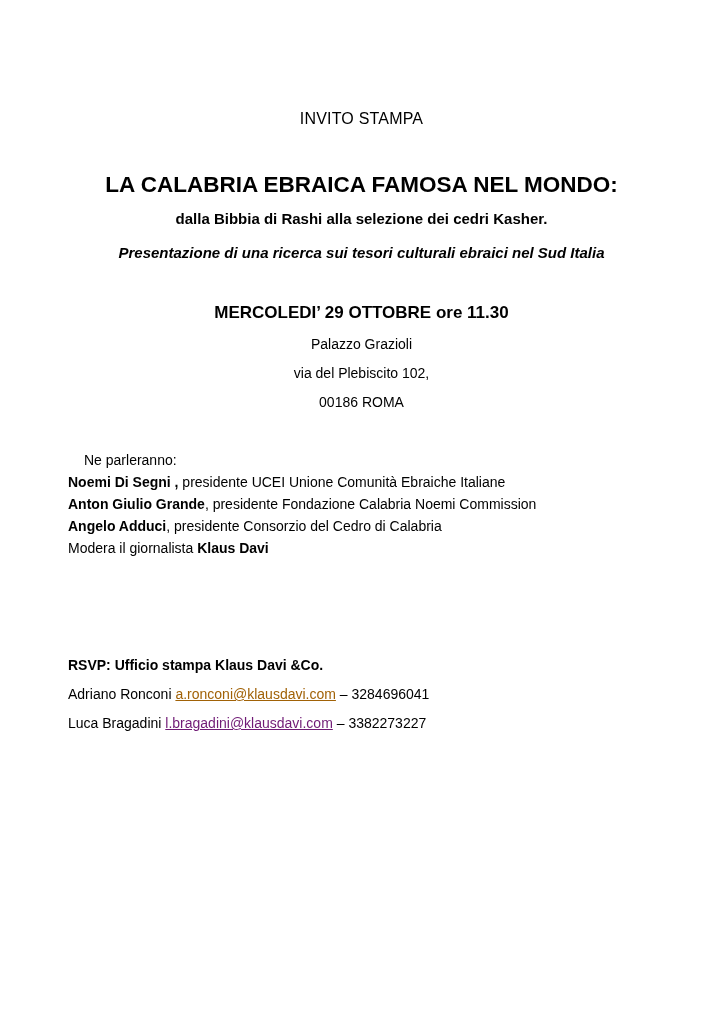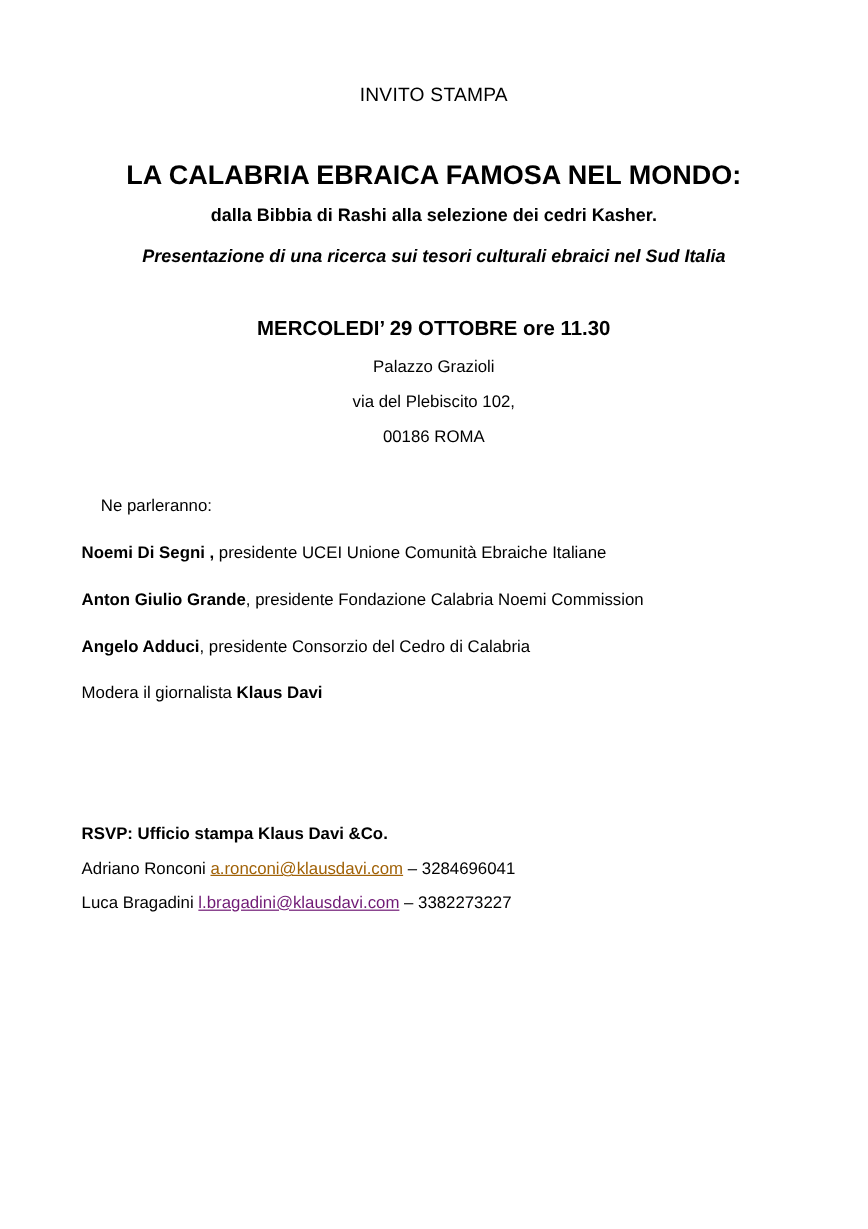--- a/index.html
+++ b/index.html
@@ -14,21 +14,21 @@
   .page {
     width: 723px;
     height: 1024px;
     background: #ffffff;
     padding: 0 68px;
   }
   .center { text-align: center; }
   .b { font-weight: bold; }
 
   .kicker {
-    margin-top: 71px;
+    margin-top: 110px;
     font-size: 16px;
     line-height: 18px;
     letter-spacing: 0.2px;
   }
   .title {
     margin-top: 44px;
     font-size: 22.5px;
     line-height: 25px;
     font-weight: bold;
   }
@@ -58,21 +58,21 @@
   }
   .venue-line.first { margin-top: 14px; }
 
   .speakers-intro {
     margin-top: 42px;
     font-size: 14px;
     line-height: 16px;
     margin-left: 16px;
   }
   .speaker-line {
-    margin-top: 23px;
+    margin-top: 6px;
     font-size: 14px;
     line-height: 16px;
   }
 
   .rsvp-heading {
     margin-top: 101px;
     font-size: 14px;
     line-height: 16px;
     font-weight: bold;
   }

